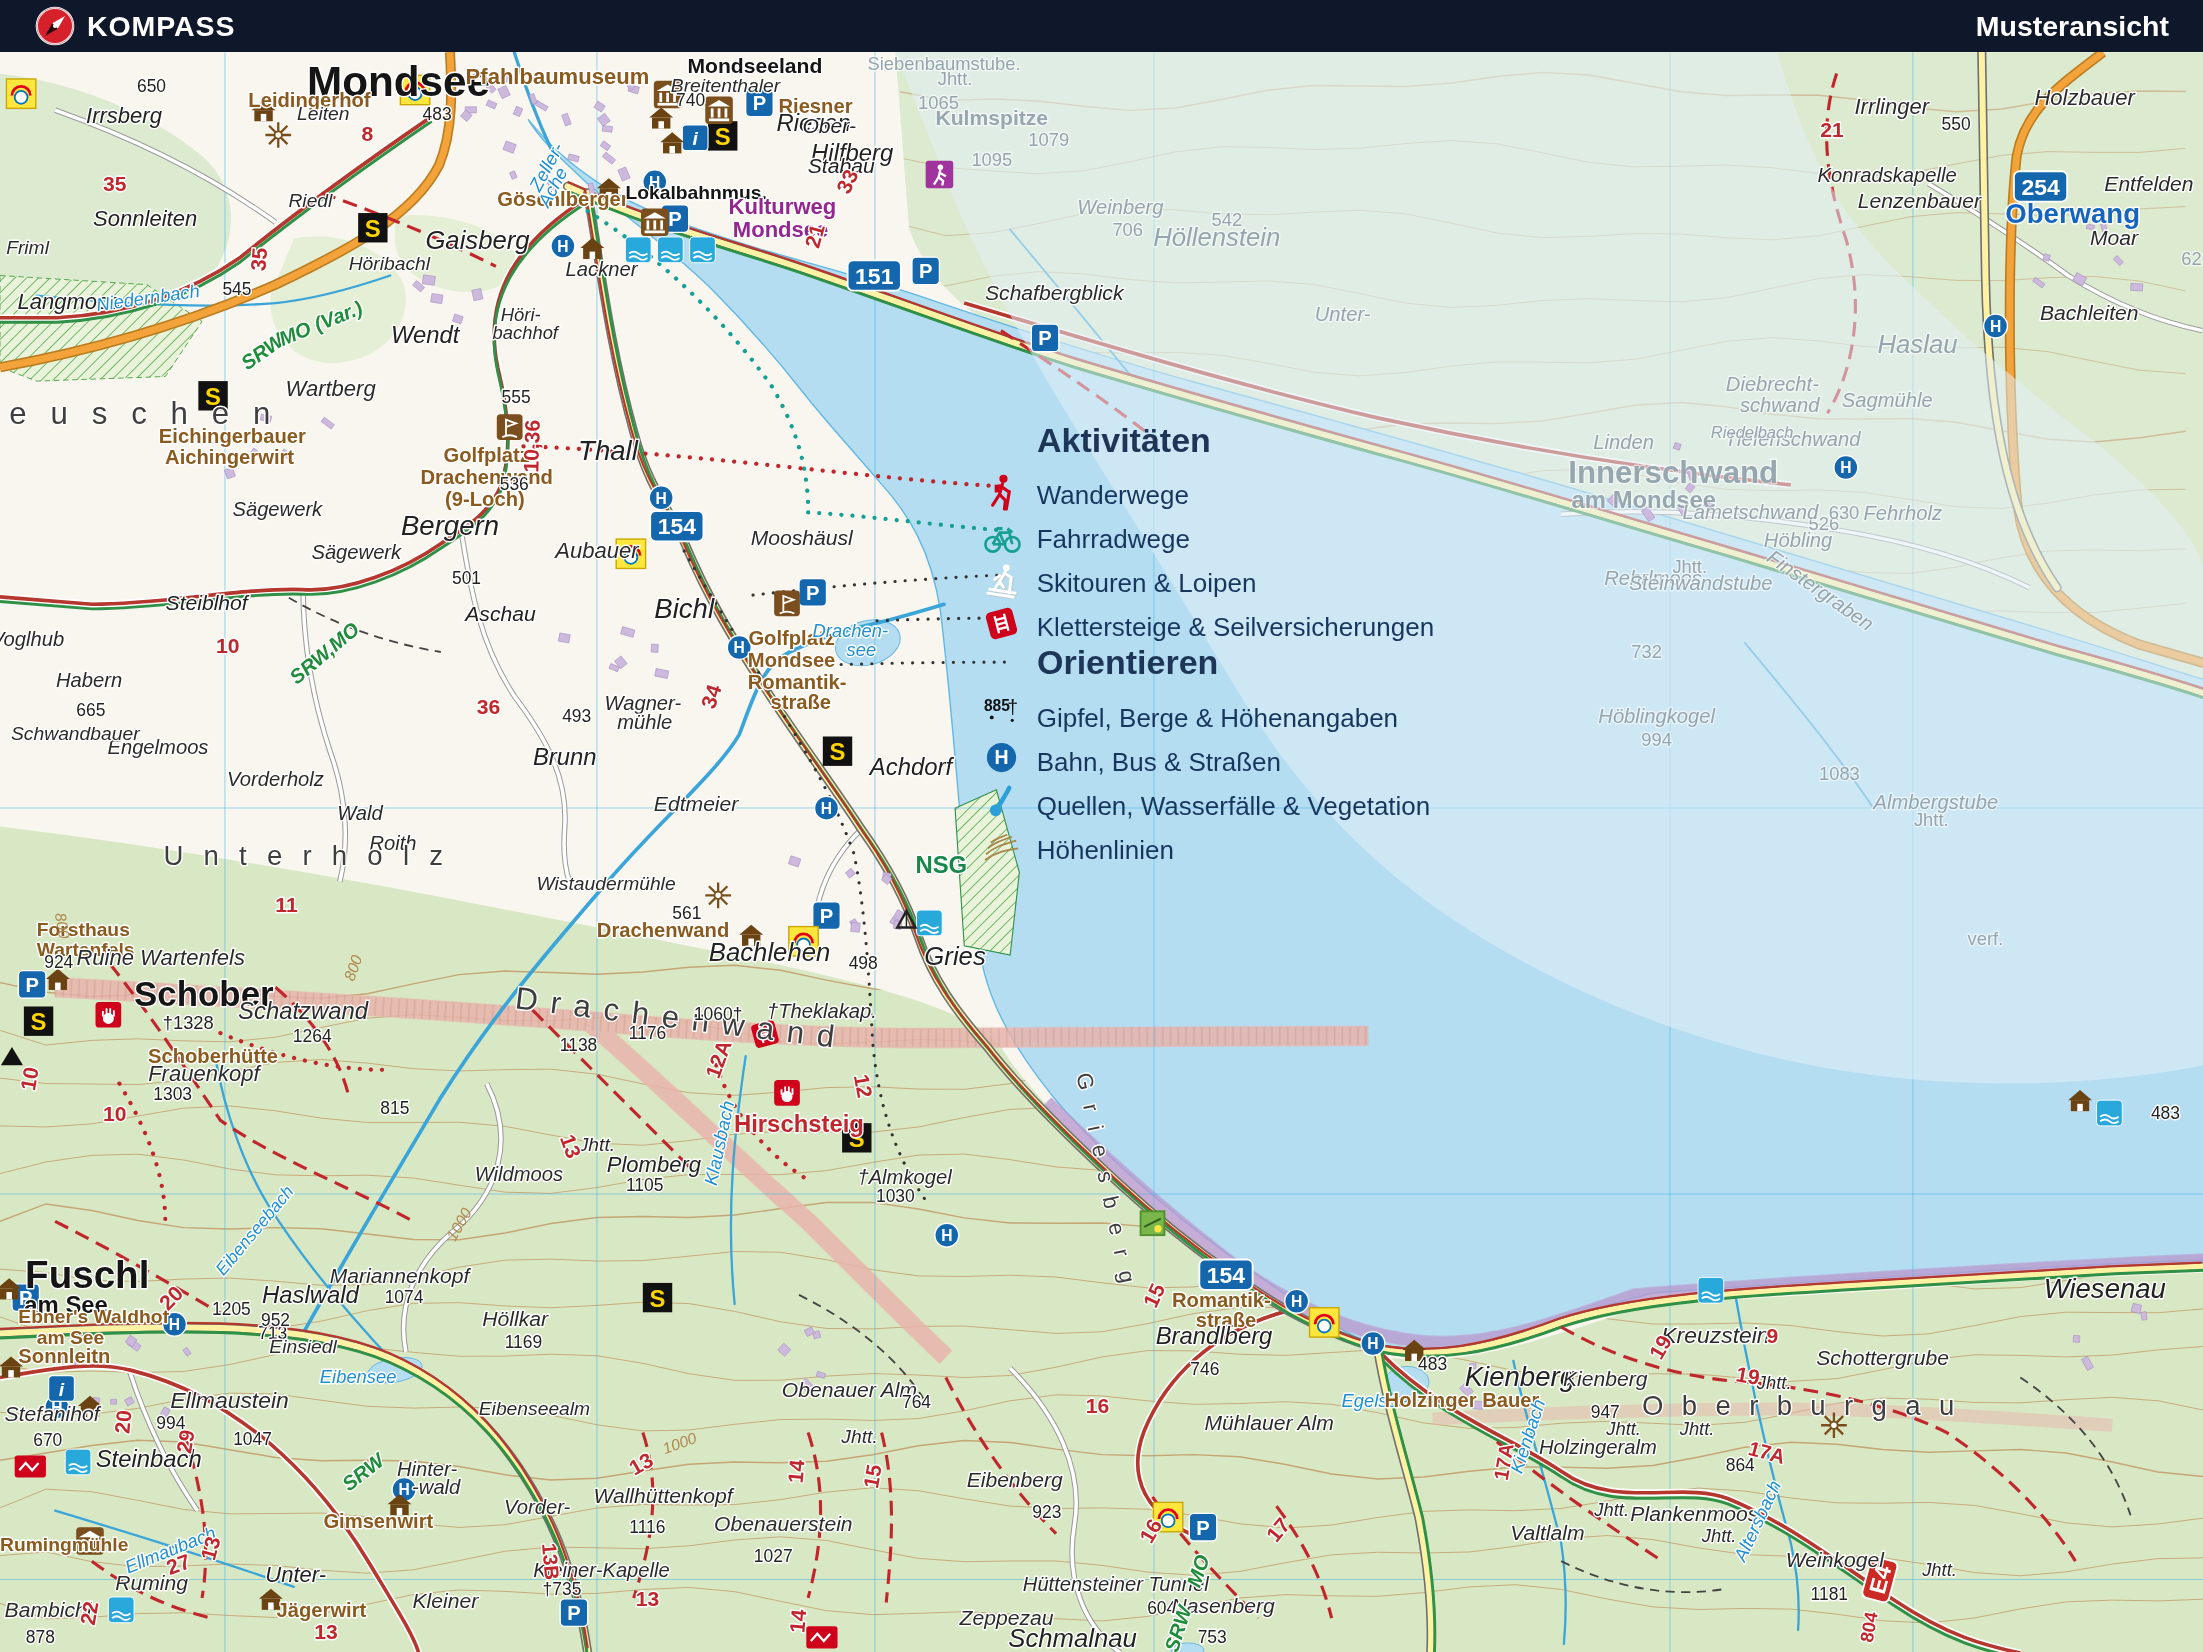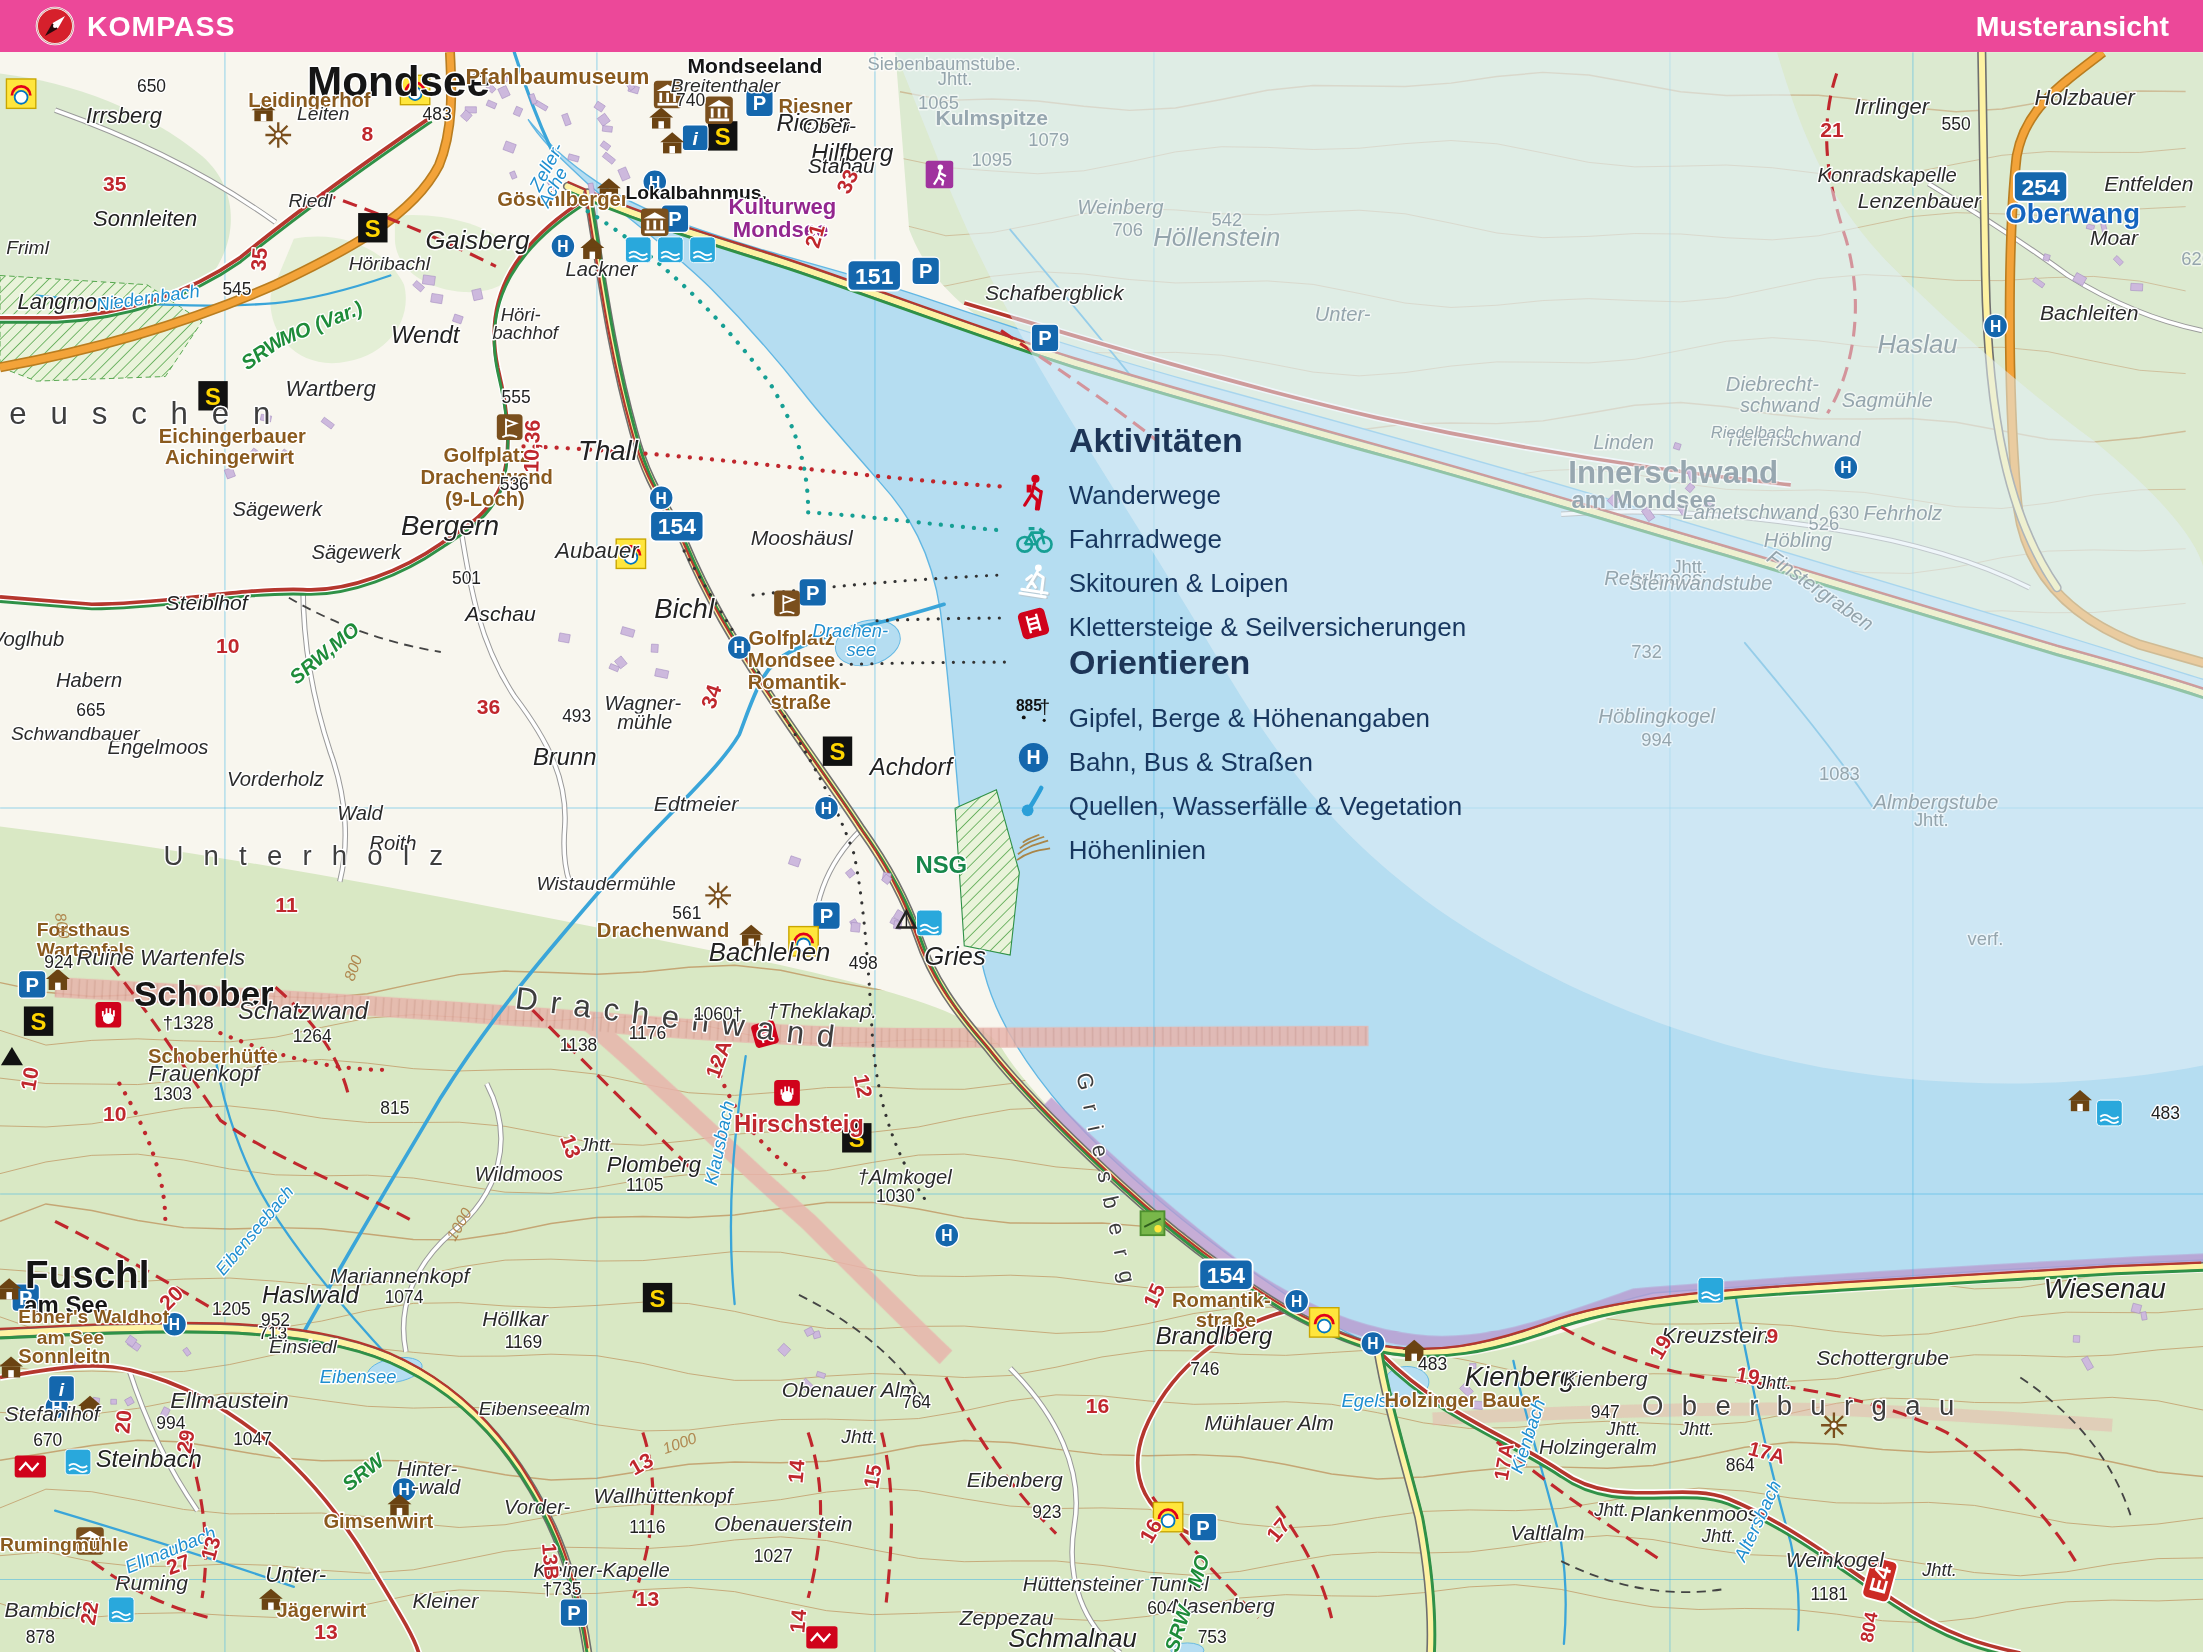--- a/index.html
+++ b/index.html
@@ -1,18 +1,18 @@
 <!DOCTYPE html>
 <html style="font-size:14.7px"><head>
 <meta charset="utf-8">
 <style>
   html,body{margin:0;padding:0;background:#e8e8e8;}
   #stage{position:relative;width:2204px;height:1653px;overflow:hidden;background:#f8f6ee;font-family:"Liberation Sans",sans-serif;}
   
-  #topbar{position:absolute;left:0;top:0;width:2204px;height:52px;background:#ec4899;z-index:30;display:flex;align-items:center;justify-content:space-between;padding:0 35px;box-sizing:border-box;}
+  #topbar{position:absolute;left:0;top:0;width:2204px;height:52px;background:#0f172a;z-index:30;display:flex;align-items:center;justify-content:space-between;padding:0 35px;box-sizing:border-box;}
   #brand{display:flex;align-items:center;gap:12px;}
   #brand .wordmark{color:#fff;font-weight:bold;font-size:28.5px;letter-spacing:0.9px;}
   #viewtitle{color:#fff;font-weight:bold;font-size:28.5px;}
   
   #map{position:absolute;left:0;top:0;z-index:1;}
   svg text{font-family:"Liberation Sans",sans-serif;}
   .ml{paint-order:stroke;stroke:#ffffff;stroke-width:3px;stroke-linejoin:round;text-anchor:middle;}
   .t{font-weight:bold;fill:#151515;font-size:40px;}
   .t2{font-weight:bold;fill:#151515;font-size:23px;}
   .tb{font-weight:bold;fill:#1565c0;font-size:30px;}
@@ -42,21 +42,21 @@
   .wc{stroke:#9a9a9a;stroke-width:6;fill:none;}
   .wf{stroke:#fff;stroke-width:3.8;fill:none;}
   .trd{stroke:#c0272d;stroke-width:3.4;stroke-dasharray:16 9;fill:none;}
   .tdot{stroke:#c0272d;stroke-width:4.6;stroke-dasharray:0.1 12;stroke-linecap:round;fill:none;}
   .ttea{stroke:#169f94;stroke-width:4.6;stroke-dasharray:0.1 12;stroke-linecap:round;fill:none;}
   .tblk{stroke:#333;stroke-width:3.4;stroke-dasharray:0.1 11;stroke-linecap:round;fill:none;}
   .tbd{stroke:#444;stroke-width:2;stroke-dasharray:10 7;fill:none;}
   .grid{stroke:#45b6e6;stroke-width:1.1;opacity:.55;}
   .riv{stroke:#3aa5d9;fill:none;stroke-linecap:round;}
   
-  #legend{position:absolute;left:1012px;top:421px;z-index:20;color:#17365e;width:569px;}
+  #legend{position:absolute;left:980px;top:421px;z-index:20;color:#17365e;width:569px;}
   #legend h2{font-size:34px;font-weight:bold;margin:0 0 7.3px 57px;color:#1d3557;}
   #legend .sec2{}
   .leg-row{display:flex;align-items:flex-end;height:44px;gap:14.7px;}
   .leg-icon{width:42px;height:40px;display:flex;align-items:center;justify-content:center;flex:none;}
   .leg-label{font-size:26px;color:#17365e;}
 </style>
 </head>
 <body>
 
 <div id="stage">

